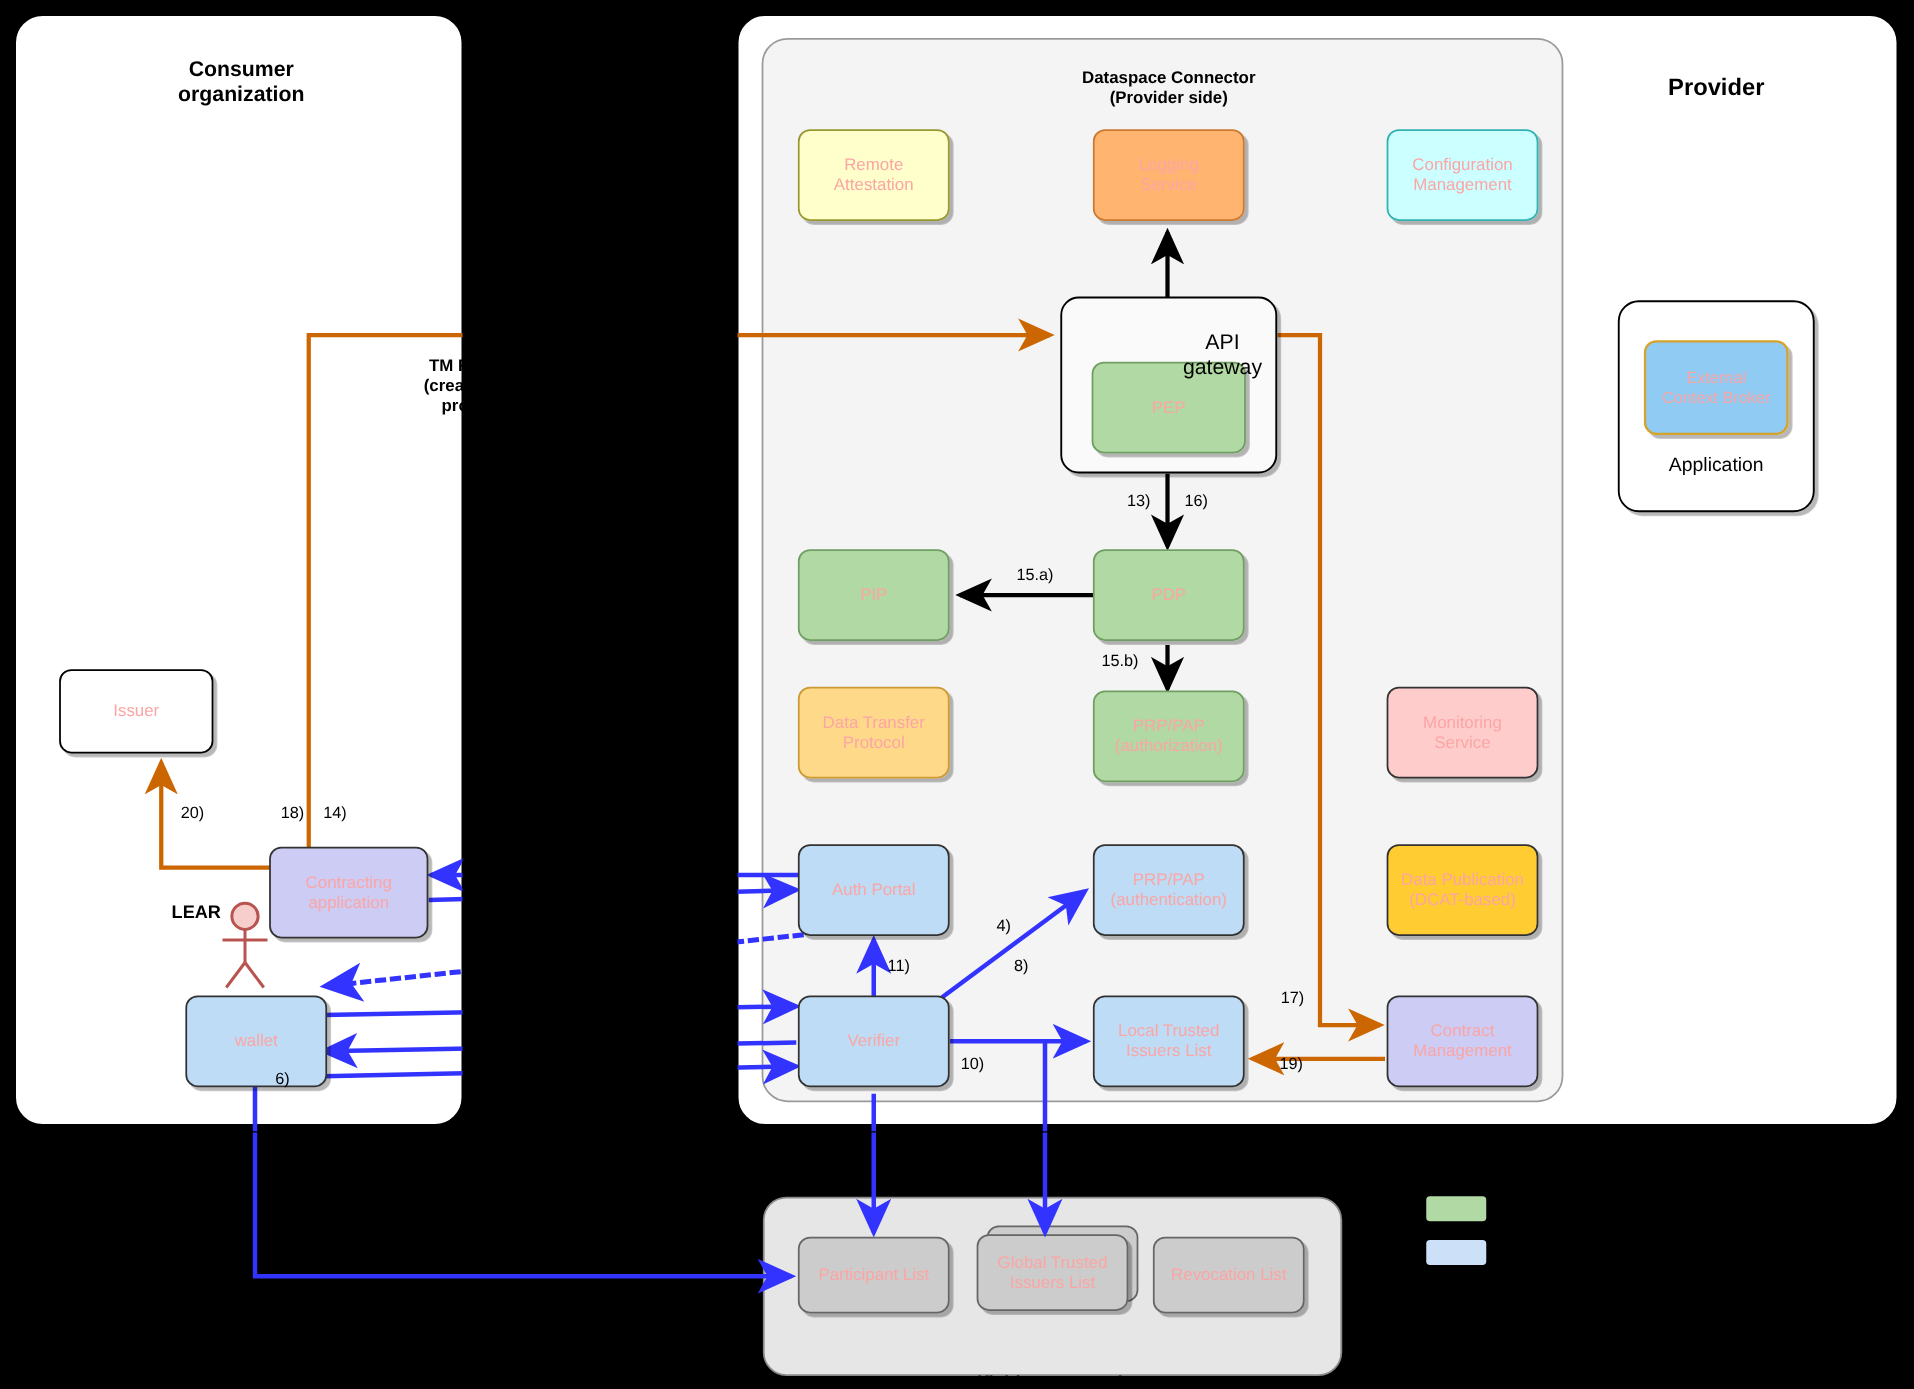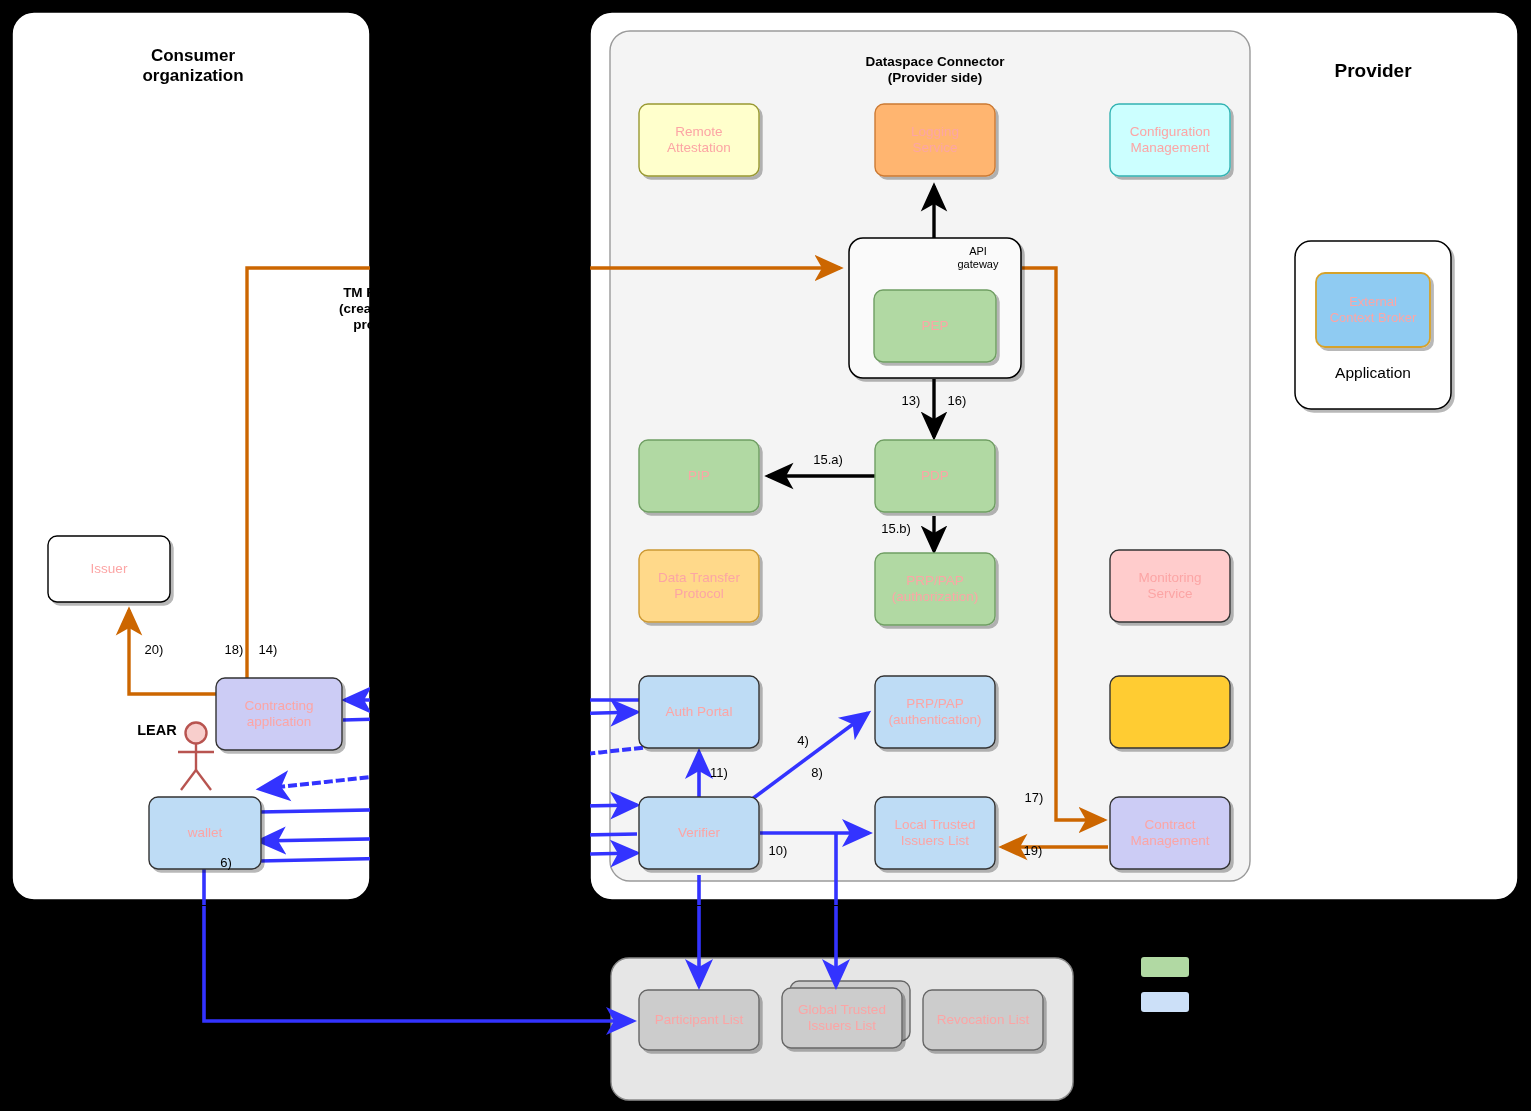--- a/index.html
+++ b/index.html
@@ -214,32 +214,34 @@
 <div class="lbl bold" style="left:840px;top:54px;width:190px;font-size:13.5px;">Dataspace Connector
 (Provider side)</div>
 
 <div class="node-text" style="left:639px;top:104px;width:120px;height:72px;font-size:13.5px;">Remote
 Attestation</div>
 <div class="node-text" style="left:875px;top:104px;width:120px;height:72px;font-size:13.5px;">Logging
 Service</div>
 <div class="node-text" style="left:1110px;top:104px;width:120px;height:72px;font-size:13.5px;">Configuration
 Management</div>
 
-<div class="lbl" style="left:936px;top:245px;width:84px;font-size:11px;">API
+<div class="lbl" style="left:936px;top:264px;width:84px;font-size:17px;">API
 gateway</div>
 <div class="node-text" style="left:874px;top:290px;width:122px;height:72px;font-size:13.5px;">PEP</div>
 
 <div class="node-text" style="left:875px;top:440px;width:120px;height:72px;font-size:13.5px;">PDP</div>
 <div class="node-text" style="left:639px;top:440px;width:120px;height:72px;font-size:13.5px;">PIP</div>
 <div class="node-text" style="left:639px;top:550px;width:120px;height:72px;font-size:13.5px;">Data Transfer
 Protocol</div>
 <div class="node-text" style="left:875px;top:553px;width:120px;height:72px;font-size:13.5px;">PRP/PAP
 (authorization)</div>
 <div class="node-text" style="left:1110px;top:550px;width:120px;height:72px;font-size:13.5px;">Monitoring
 Service</div>
+<div class="node-text" style="left:1108px;top:676px;width:124px;height:72px;font-size:13.5px;">Data Publication
+(DCAT-based)</div>
 
 <div class="node-text" style="left:639px;top:676px;width:120px;height:72px;font-size:13.5px;">Auth Portal</div>
 <div class="node-text" style="left:873px;top:676px;width:124px;height:72px;font-size:13.5px;">PRP/PAP
 (authentication)</div>
 <div class="node-text" style="left:639px;top:797px;width:120px;height:72px;font-size:13.5px;">Verifier</div>
 <div class="node-text" style="left:875px;top:797px;width:120px;height:72px;font-size:13.5px;">Local Trusted
 Issuers List</div>
 <div class="node-text" style="left:1110px;top:797px;width:120px;height:72px;font-size:13.5px;">Contract
 Management</div>
 

